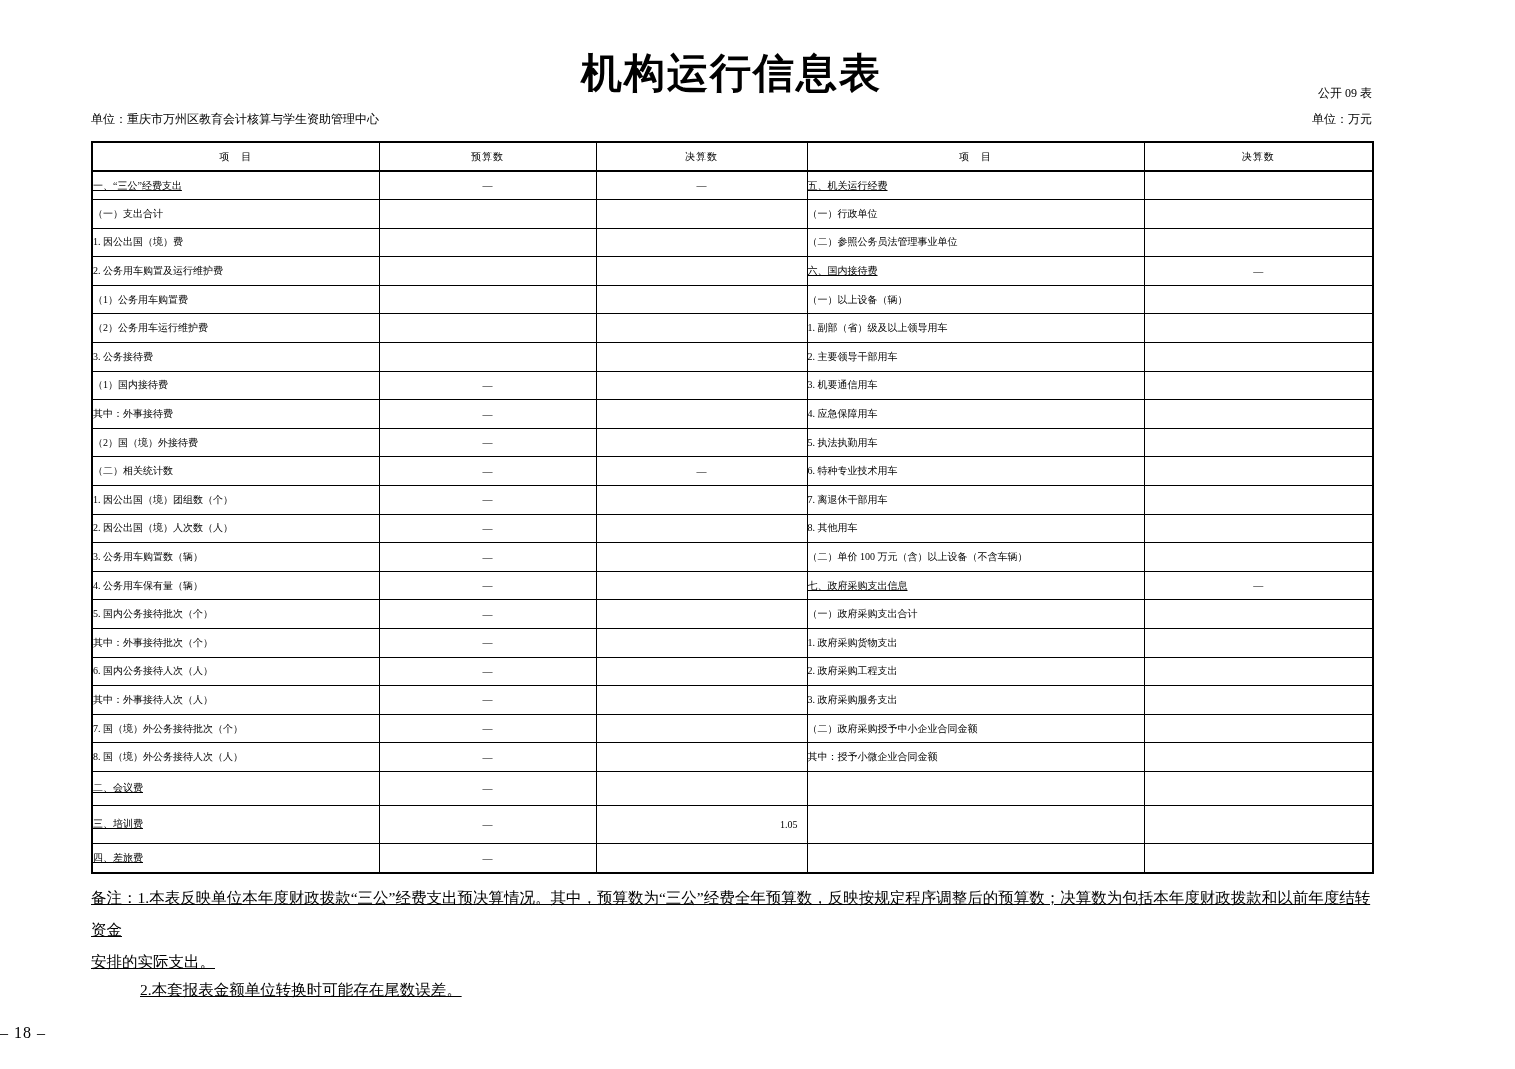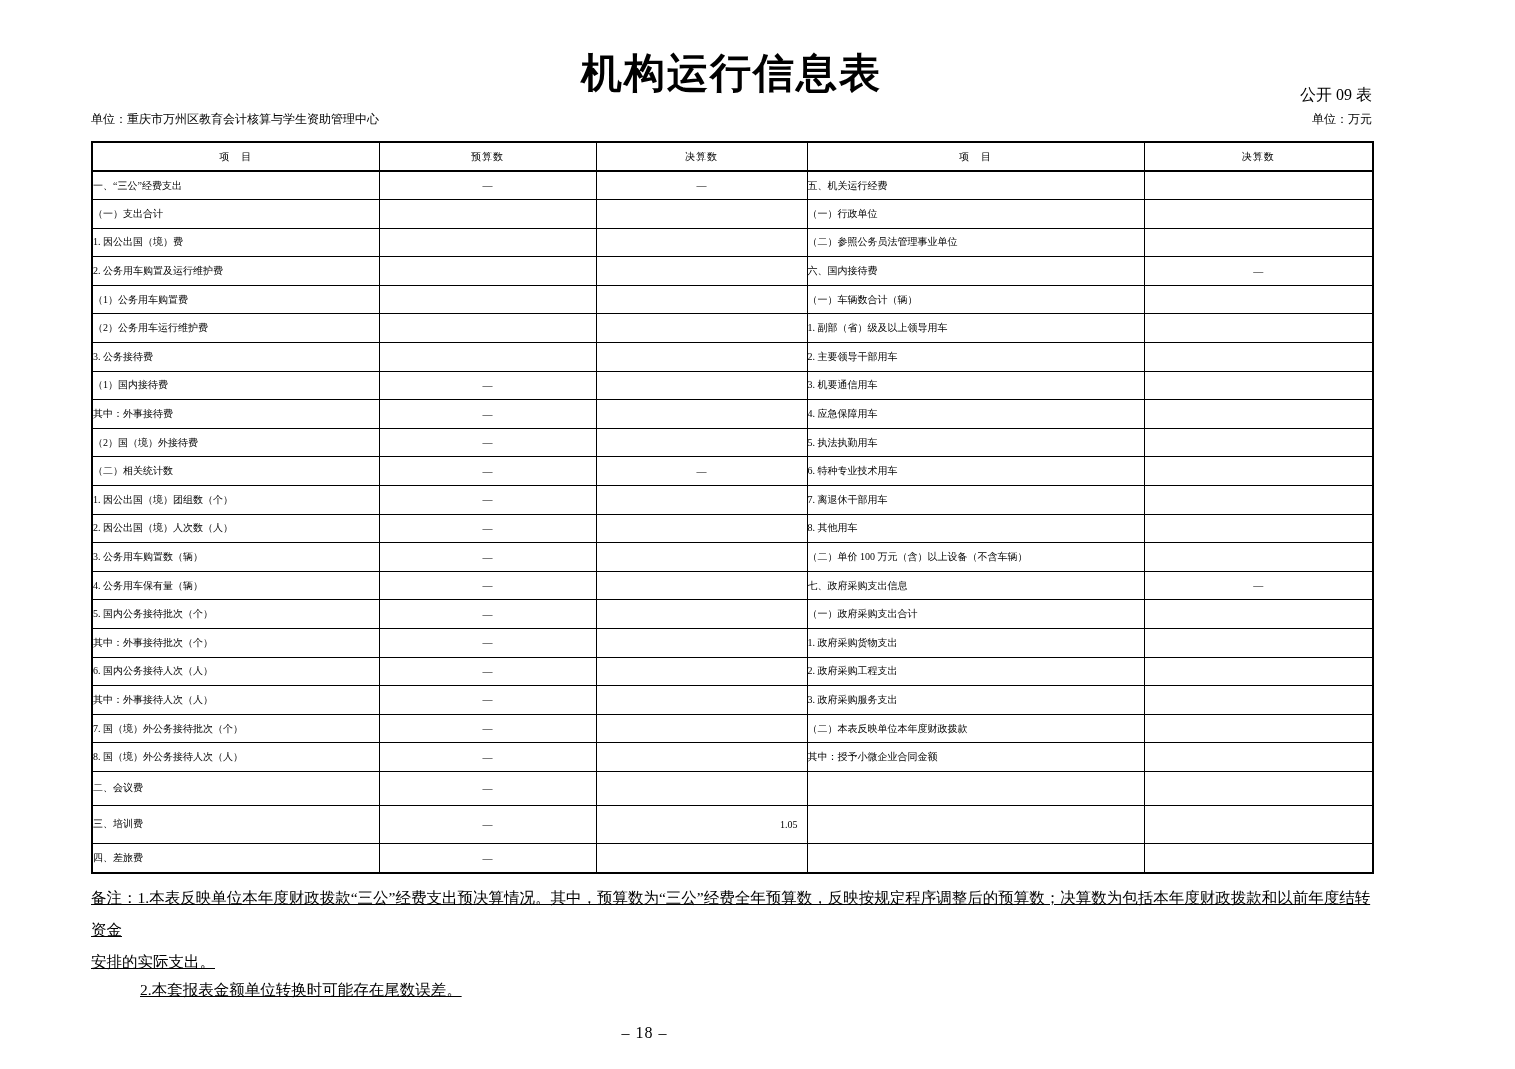--- a/index.html
+++ b/index.html
@@ -16,21 +16,21 @@
   .title {
     top: 46px;
     text-align: center;
     font-size: 41px;
     font-weight: bold;
     letter-spacing: 2px;
   }
   .doc-label {
     top: 85px;
     text-align: right;
-    font-size: 16px;
+    font-size: 12px;
   }
   .unit-row {
     top: 111px;
     display: flex;
     justify-content: space-between;
     font-size: 12px;
   }
 
   table.main {
     position: absolute; left: 91px; top: 141px;
@@ -56,39 +56,38 @@
   }
   .main tbody tr { height: 28.6px; }
   .main tbody tr:nth-child(22) { height: 34px; }
   .main tbody tr:nth-child(23) { height: 38px; }
   .main tbody tr:nth-child(24) { height: 30px; }
 
   td.label { text-align: left; }
   td.val   { text-align: center; }
   td.val.num { text-align: right; padding-right: 9px; }
 
-  .ind0 { padding-left: 5px;  }
+  .ind0 { padding-left: 5px; text-decoration: underline;  }
   .ind1 { padding-left: 20px; }
   .ind2 { padding-left: 37px; }
   .ind3 { padding-left: 45px; }
   .ind4 { padding-left: 63px; }
 
   .notes {
     top: 882px;
     font-size: 15.5px;
     line-height: 32px;
     text-decoration: underline;
   }
   .note-indent { padding-left: 49px; margin-top: -4px; }
 
   .pagenum {
     position: absolute;
     left: 0; top: 1024px;
     width: 1289px;
-    text-align: center;
     font-size: 16px;
     letter-spacing: 1px;
   }
 </style>
 </head>
 <body>
 
 <div class="abs title">机构运行信息表</div>
 
 <div class="abs doc-label">公开 09 表</div>
@@ -141,21 +140,21 @@
         <td class="label ind2">2. 公务用车购置及运行维护费</td>
         <td class="val"></td>
         <td class="val"></td>
         <td class="label ind0">六、国内接待费</td>
         <td class="val">—</td>
       </tr>
       <tr>
         <td class="label ind3">（1）公务用车购置费</td>
         <td class="val"></td>
         <td class="val"></td>
-        <td class="label ind1">（一）车辆数合计（辆）</td>
+        <td class="label ind1">（一）以上设备（辆）</td>
         <td class="val"></td>
       </tr>
       <tr>
         <td class="label ind3">（2）公务用车运行维护费</td>
         <td class="val"></td>
         <td class="val"></td>
         <td class="label ind2">1. 副部（省）级及以上领导用车</td>
         <td class="val"></td>
       </tr>
       <tr>
@@ -246,21 +245,21 @@
         <td class="label ind4">其中：外事接待人次（人）</td>
         <td class="val">—</td>
         <td class="val"></td>
         <td class="label ind2">3. 政府采购服务支出</td>
         <td class="val"></td>
       </tr>
       <tr>
         <td class="label ind2">7. 国（境）外公务接待批次（个）</td>
         <td class="val">—</td>
         <td class="val"></td>
-        <td class="label ind1">（二）本表反映单位本年度财政拨款</td>
+        <td class="label ind1">（二）政府采购授予中小企业合同金额</td>
         <td class="val"></td>
       </tr>
       <tr>
         <td class="label ind2">8. 国（境）外公务接待人次（人）</td>
         <td class="val">—</td>
         <td class="val"></td>
         <td class="label ind4">其中：授予小微企业合同金额</td>
         <td class="val"></td>
       </tr>
       <tr>

